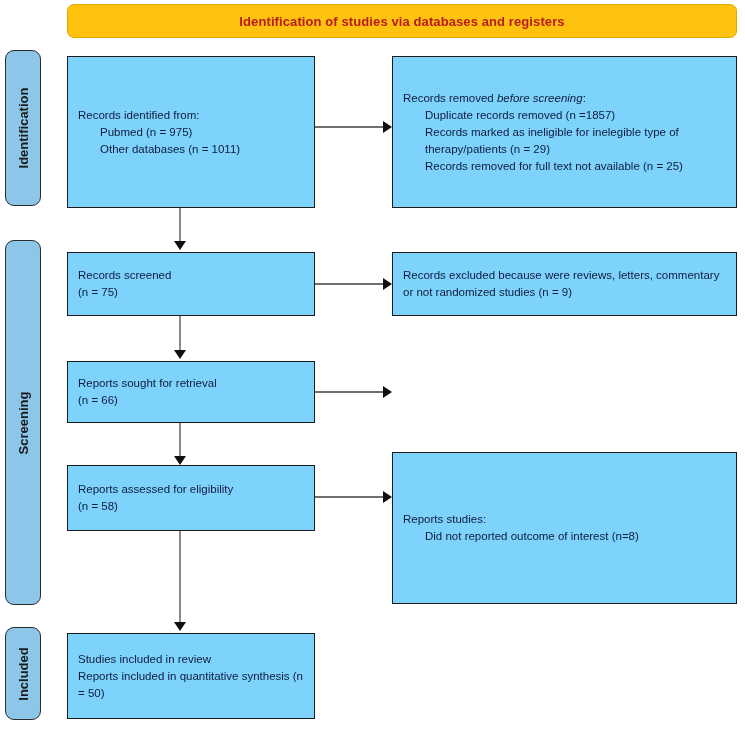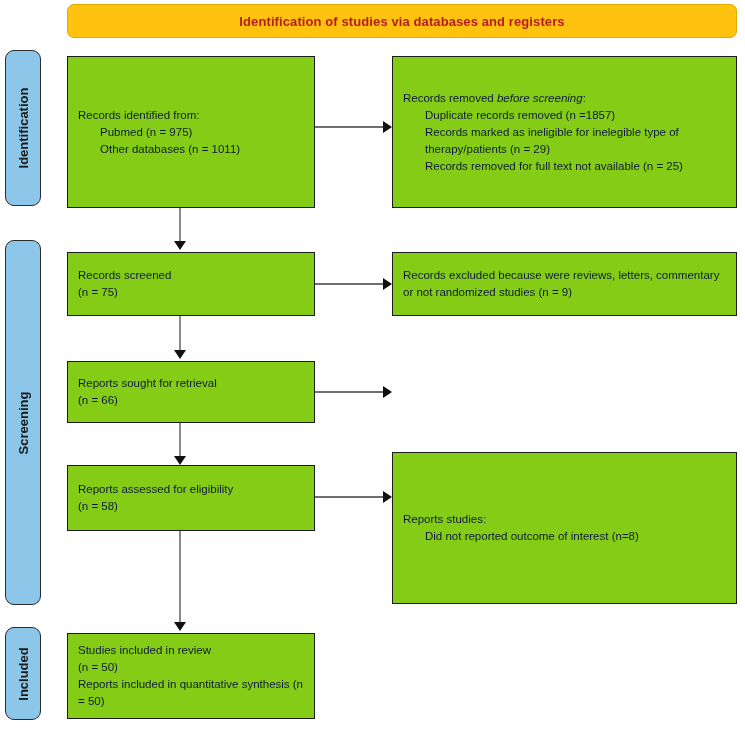--- a/index.html
+++ b/index.html
@@ -57,21 +57,21 @@
     transform: translate(-50%, -50%) rotate(-90deg);
     white-space: nowrap;
     font-size: 13px;
     font-weight: bold;
     color: #1a1a1a;
   }
 
   
   .box {
     position: absolute;
-    background: #84cc16;
+    background: #7dd3fc;
     border: 1.6px solid #1c1c1c;
     box-sizing: border-box;
     display: flex;
     flex-direction: column;
     justify-content: center;
   }
   .box-body {
     padding: 0 10px;
     font-size: 11.5px;
     line-height: 17px;
@@ -209,18 +209,17 @@
       <div class="ln indent">Did not reported outcome of interest (n=8)</div>
     </div>
   </div>
 
   <div class="vline" style="left:179px; top:531px; height:95px;"></div>
   <div class="vhead" style="left:174px; top:622px;"></div>
 
   <div class="box" style="left:67px; top:633px; width:248px; height:86px;">
     <div class="box-body">
       <div class="ln">Studies included in review</div>
-      <div class="ln">(n = 50)</div>
       <div class="ln wrap">Reports included in quantitative synthesis (n = 50)</div>
     </div>
   </div>
 
 </div>
 
 </body></html>

